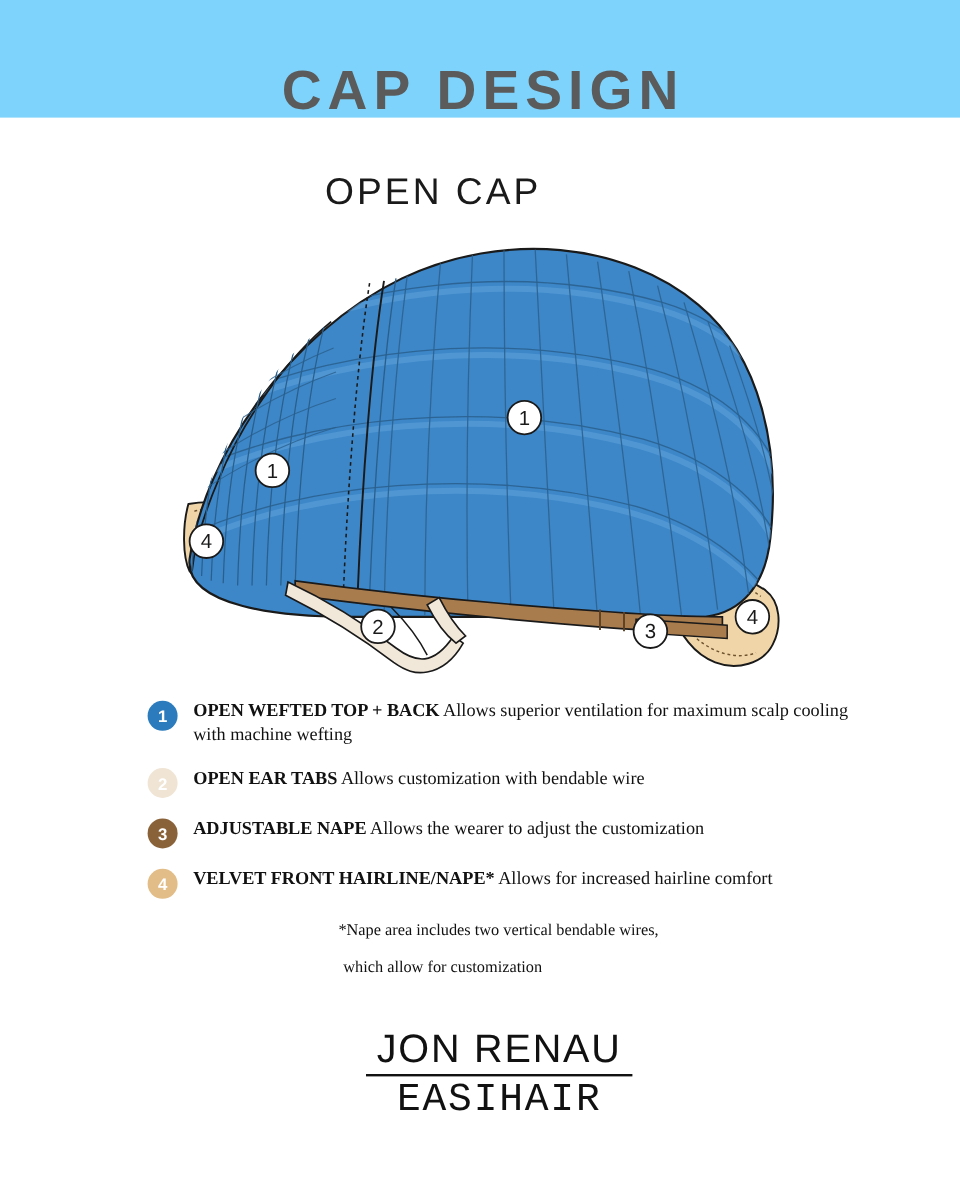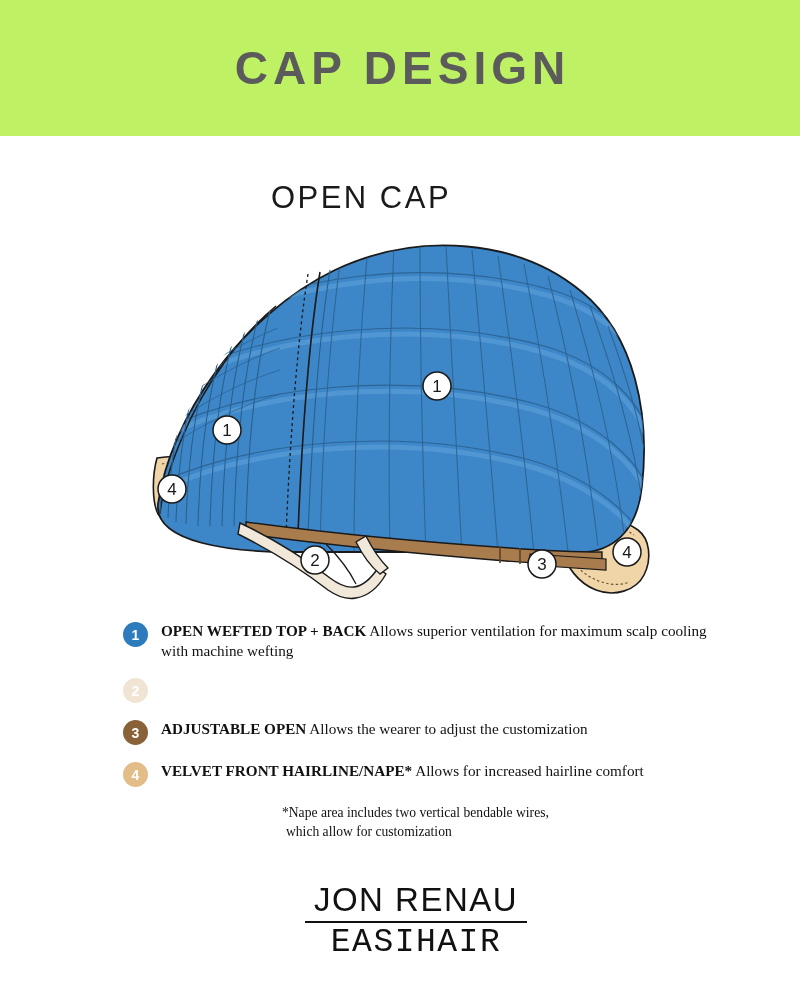--- a/index.html
+++ b/index.html
@@ -11,24 +11,24 @@
     height: 1000px;
     background: #ffffff;
     font-family: "Liberation Sans", sans-serif;
     overflow: hidden;
     position: relative;
   }
 
   
   .header-band {
     width: 800px;
-    height: 136px;
-    background: #bef264;
+    height: 98px;
+    background: #7dd3fc;
     display: flex;
-    align-items: center;
+    align-items: flex-end;
     justify-content: center;
     box-sizing: border-box;
   }
   .header-title {
     font-size: 46px;
     font-weight: bold;
     letter-spacing: 5px;
     color: #5b5b5b;
     font-family: "Liberation Sans", sans-serif;
     line-height: 1;
@@ -105,21 +105,21 @@
   }
 
   .footnote {
     margin-top: 8px;
     margin-left: 159px;
     font-size: 13.6px;
     line-height: 19px;
     color: #111111;
     font-family: Liberation Serif, serif;
   }
-  .footnote-line2 { padding-left: 4px; }
+  .footnote-line2 { padding-left: 4px; margin-top: 12px; }
 
   
   .footer {
     width: 800px;
     text-align: center;
     margin-top: 42px;
     padding-left: 16px;
   }
   .logo-top {
     font-size: 33px;
@@ -329,26 +329,29 @@
 
   <div class="legend-item">
     <div class="badge" style="background:#2b7bbd">1</div>
     <div class="legend-text">
       <span class="legend-term">OPEN WEFTED TOP + BACK</span><span class="legend-desc"> Allows superior ventilation for maximum scalp cooling with machine wefting</span>
     </div>
   </div>
 
   <div class="legend-item">
     <div class="badge badge-2" style="background:#f0e4d4">2</div>
+    <div class="legend-text">
+      <span class="legend-term">OPEN EAR TABS</span><span class="legend-desc"> Allows customization with bendable wire</span>
+    </div>
   </div>
 
   <div class="legend-item">
     <div class="badge" style="background:#8a6239">3</div>
     <div class="legend-text">
-      <span class="legend-term">ADJUSTABLE OPEN</span><span class="legend-desc"> Allows the wearer to adjust the customization</span>
+      <span class="legend-term">ADJUSTABLE NAPE</span><span class="legend-desc"> Allows the wearer to adjust the customization</span>
     </div>
   </div>
 
   <div class="legend-item">
     <div class="badge" style="background:#e2bd87">4</div>
     <div class="legend-text">
       <span class="legend-term">VELVET FRONT HAIRLINE/NAPE*</span><span class="legend-desc"> Allows for increased hairline comfort</span>
     </div>
   </div>
 

